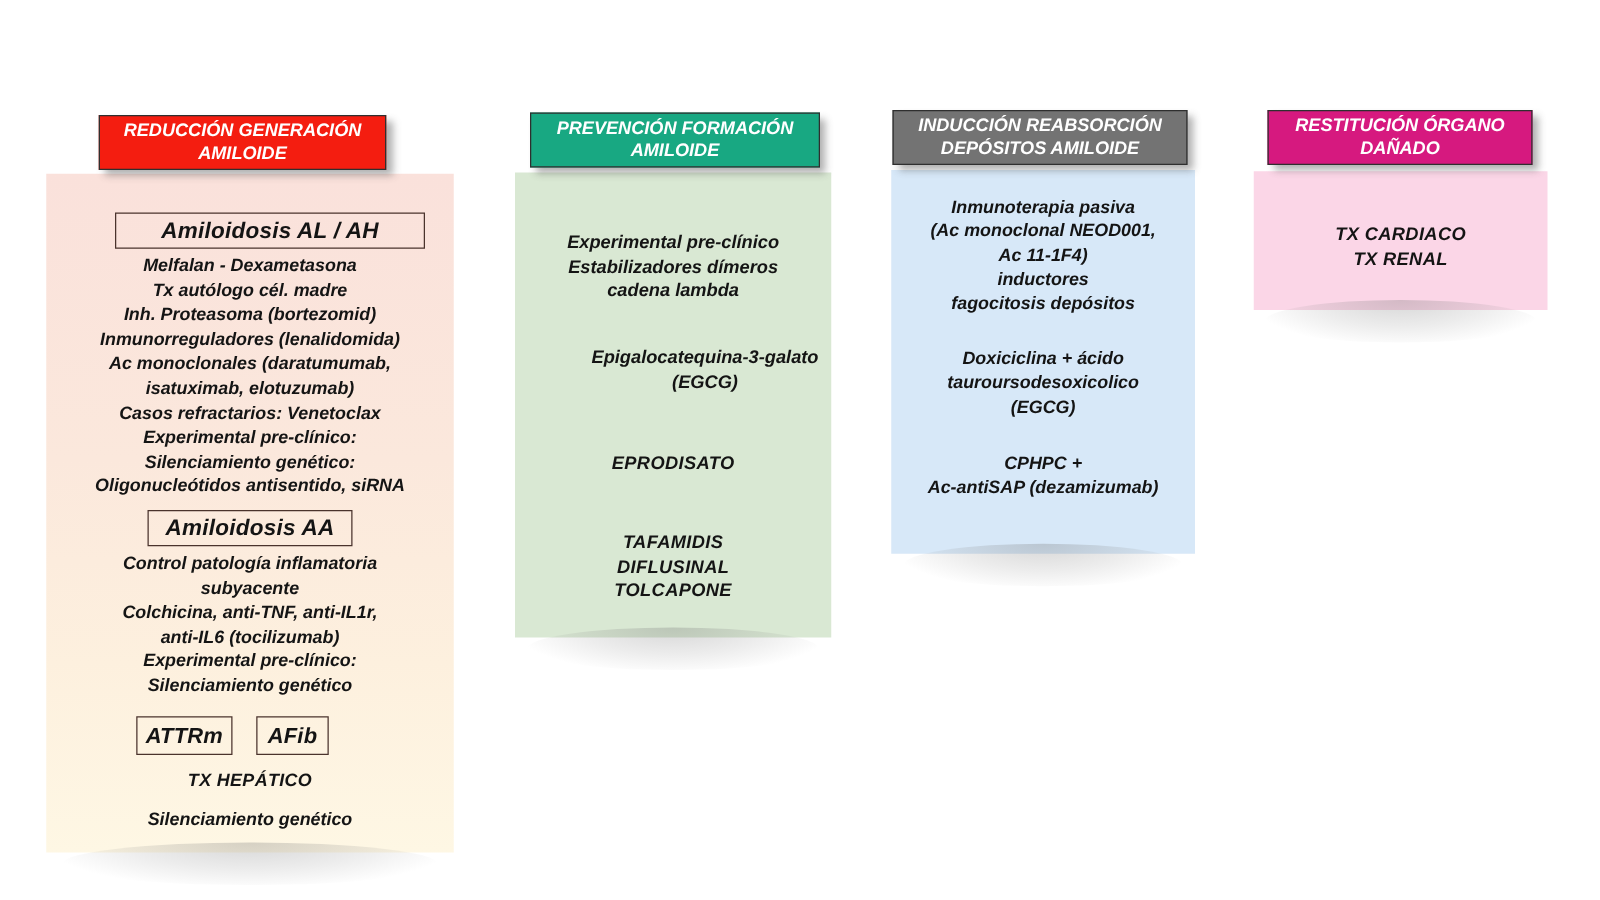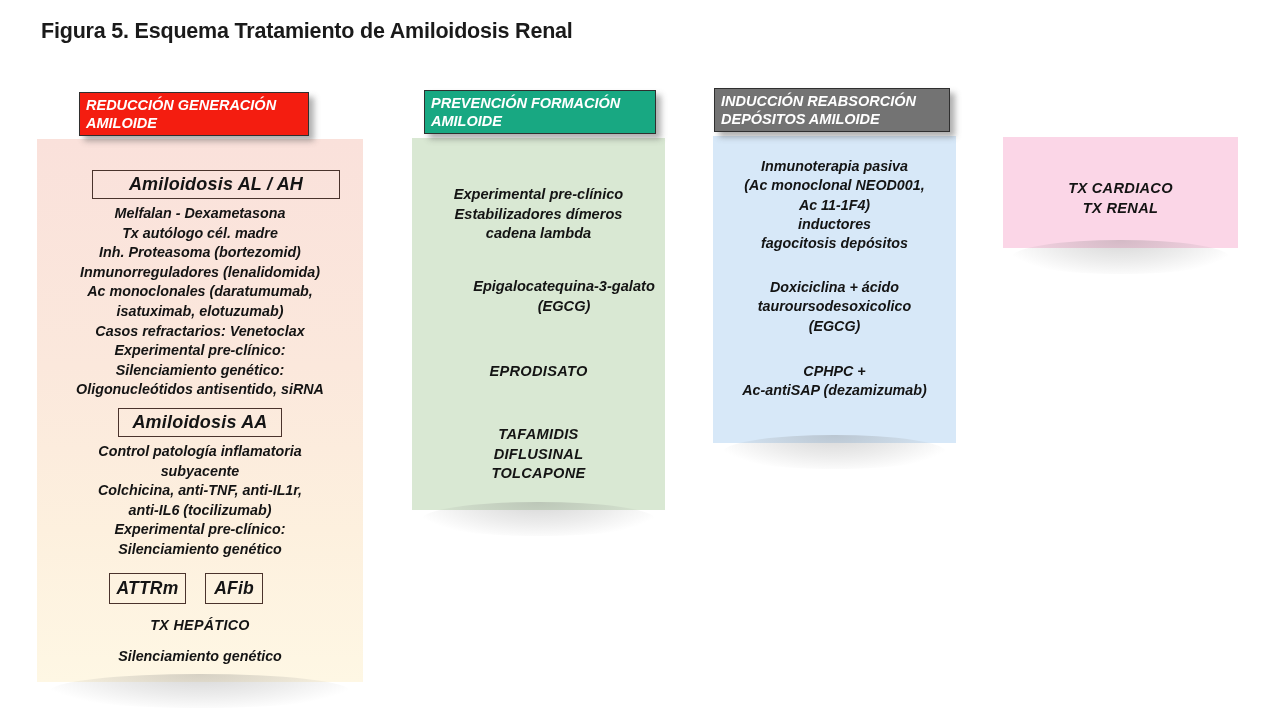--- a/index.html
+++ b/index.html
@@ -32,20 +32,21 @@
   }
 
   
   .col-header {
     position: absolute;
     color: #ffffff;
     font-style: italic;
     font-weight: bold;
     font-size: 14.5px;
     line-height: 18px;
+    text-align: center;
     display: flex;
     align-items: center;
     justify-content: center;
     padding: 4px 6px;
     border: 1.4px solid #2f2f2f;
     box-shadow: 5px 5px 6px rgba(80,80,80,0.45);
     z-index: 5;
   }
   .col-header.red     { background: #f41d10; }
   .col-header.teal    { background: #18a882; }
@@ -116,21 +117,20 @@
     letter-spacing: 0.2px;
     white-space: nowrap;
   }
   .sub-box.small { font-size: 17.5px; border-width: 1.8px; }
 </style>
 </head>
 <body>
 
 <div class="canvas">
 
-  <div class="figure-title">Figura 5. Esquema Tratamiento de Amiloidosis Renal</div>
 
   <div class="col-header red" style="left:79px; top:92px; width:230px; height:44px;">REDUCCIÓN GENERACIÓN
 AMILOIDE</div>
 
   <div class="panel p1" style="left:37px; top:139px; width:326px; height:543px;">
     <div class="panel-inner">
 
       <div class="sub-box" style="left:55px; top:31px; width:248px; height:29px;">Amiloidosis AL  /  AH</div>
 
       <div class="tblock t-c1" style="position:absolute; left:2px; top:65px; width:322px;">Melfalan - Dexametasona
@@ -201,20 +201,22 @@
       <div class="tblock t-c3" style="position:absolute; left:0px; top:142px; width:243px;">Doxiciclina + ácido
 tauroursodesoxicolico
 (EGCG)</div>
 
       <div class="tblock t-c3" style="position:absolute; left:0px; top:226px; width:243px;">CPHPC +
 Ac-antiSAP (dezamizumab)</div>
 
     </div>
   </div>
 
+  <div class="col-header magenta" style="left:1014px; top:88px; width:212px; height:44px;">RESTITUCIÓN ÓRGANO
+DAÑADO</div>
 
   <div class="panel p4" style="left:1003px; top:137px; width:235px; height:111px;">
     <div class="panel-inner">
 
       <div class="tblock t-c4 t-caps" style="position:absolute; left:0px; top:41px; width:235px;">TX CARDIACO
 TX RENAL</div>
 
     </div>
   </div>
 

